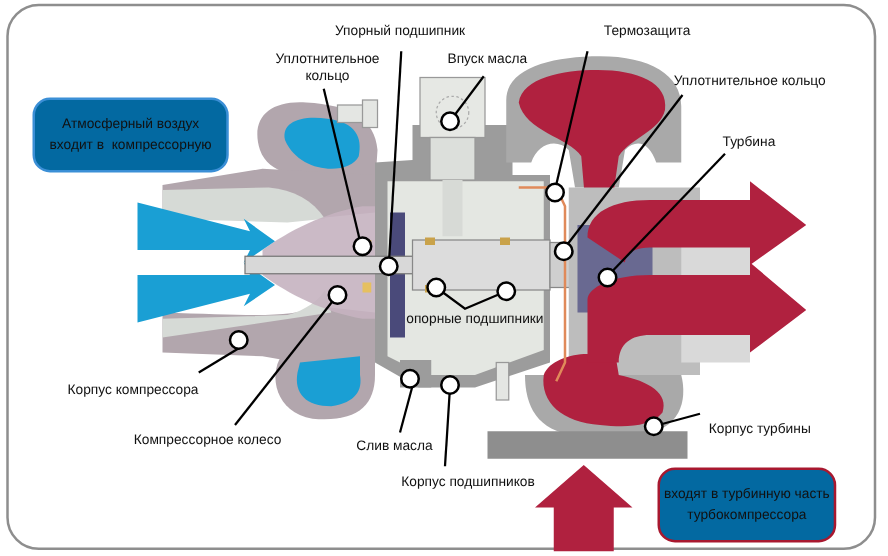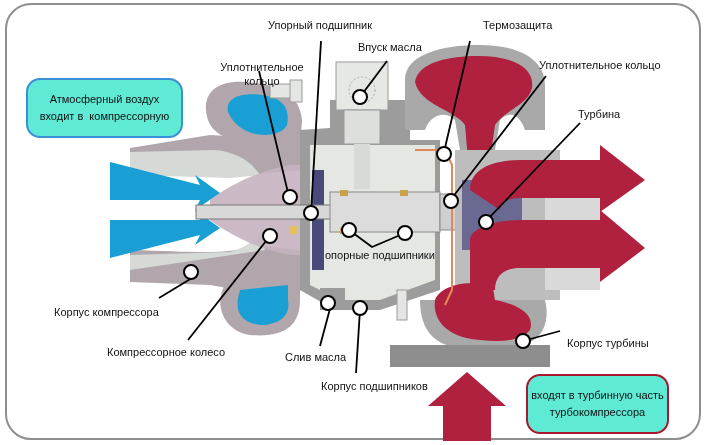--- a/index.html
+++ b/index.html
@@ -1,21 +1,21 @@
 <!DOCTYPE html>
 <html><head>
 <meta charset="utf-8">
 <style>
   html,body{margin:0;padding:0;background:#ffffff;}
   body{width:710px;height:445px;position:relative;overflow:hidden;font-family:"Liberation Sans","DejaVu Sans",sans-serif;}
   .frame{position:absolute;left:5px;top:3px;width:696px;height:437px;border:2.5px solid #8e8e8e;border-radius:26px;box-sizing:border-box;background:#fff;}
   svg.diagram{position:absolute;left:0;top:0;width:710px;height:445px;}
   .lbl{position:absolute;font-size:11px;color:#111;white-space:nowrap;line-height:14px;}
   .lbl.center{text-align:center;}
-  .callout{position:absolute;box-sizing:border-box;border-radius:14px;background:#5eead4;font-size:11px;line-height:17px;text-align:center;color:#111;display:flex;align-items:center;justify-content:center;}
+  .callout{position:absolute;box-sizing:border-box;border-radius:14px;background:#0369a1;font-size:11px;line-height:17px;text-align:center;color:#111;display:flex;align-items:center;justify-content:center;}
   .callout.blue{left:26px;top:78px;width:157px;height:60px;border:2px solid #3b8fd6;}
   .callout.red{left:526px;top:374px;width:143px;height:60px;border:2px solid #a8182f;}
   .callout span{display:block;}
 </style>
 </head>
 <body>
 
 <div class="frame"></div>
 
 <svg class="diagram" viewBox="0 0 710 445">
@@ -128,21 +128,21 @@
     <circle cx="405" cy="233" r="7"></circle>
     <circle cx="191" cy="272" r="7"></circle>
     <circle cx="270" cy="236" r="7"></circle>
     <circle cx="328" cy="303" r="7"></circle>
     <circle cx="360" cy="308" r="7"></circle>
     <circle cx="523" cy="341" r="7"></circle>
   </g>
 </svg>
 
 <div class="lbl" style="left:268px;top:18px;">Упорный подшипник</div>
-<div class="lbl center" style="left:212px;top:40px;width:100px;margin-top:20px;">
+<div class="lbl center" style="left:212px;top:40px;width:100px;">
   <span style="display:block">Уплотнительное</span>
   <span style="display:block">кольцо</span>
 </div>
 <div class="lbl" style="left:358px;top:40px;">Впуск масла</div>
 <div class="lbl" style="left:483px;top:18px;">Термозащита</div>
 <div class="lbl" style="left:539px;top:58px;">Уплотнительное кольцо</div>
 <div class="lbl" style="left:578px;top:107px;">Турбина</div>
 <div class="lbl" style="left:325px;top:248px;">опорные подшипники</div>
 <div class="lbl" style="left:54px;top:305px;">Корпус компрессора</div>
 <div class="lbl" style="left:70px;top:345px;margin-left:37px;">Компрессорное колесо</div>

